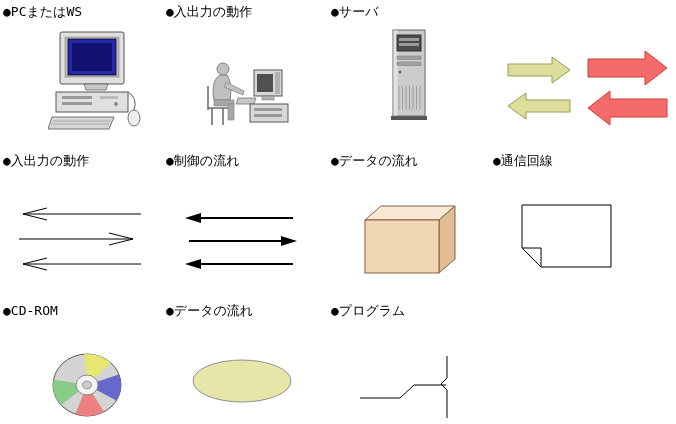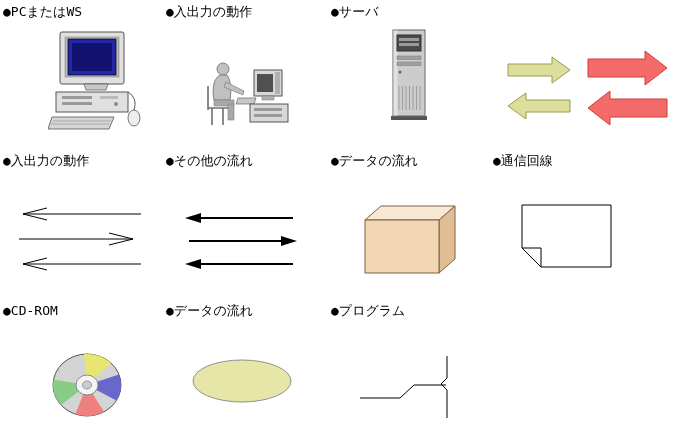--- a/index.html
+++ b/index.html
@@ -77,21 +77,21 @@
   </svg>
 
   <svg class="icon" style="left:505px;top:48px" width="165" height="80" viewBox="0 0 165 80">
     <path d="M3,16 L47,16 L47,9 L65,22 L47,35 L47,28 L3,28 Z" fill="#dede9c" stroke="#9a9a50"></path>
     <path d="M65,52 L21,52 L21,45 L3,58 L21,71 L21,64 L65,64 Z" fill="#dede9c" stroke="#9a9a50"></path>
     <path d="M83,11 L140,11 L140,3 L162,20 L140,37 L140,29 L83,29 Z" fill="#f46b6b" stroke="#d23c3c"></path>
     <path d="M162,51 L105,51 L105,43 L83,60 L105,77 L105,69 L162,69 Z" fill="#f46b6b" stroke="#d23c3c"></path>
   </svg>
 
   <div class="label" style="left:3px;top:153px">●入出力の動作</div>
-  <div class="label" style="left:166px;top:153px">●その他の流れ</div>
+  <div class="label" style="left:166px;top:153px">●制御の流れ</div>
   <div class="label" style="left:331px;top:153px">●データの流れ</div>
   <div class="label" style="left:493px;top:153px">●通信回線</div>
 
   <svg class="icon" style="left:15px;top:206px" width="130" height="66" viewBox="0 0 130 66">
     <g stroke="#000" stroke-width="1" fill="none">
       <path d="M126,8 L8,8 M8,8 L32,2 M8,8 L32,14"></path>
       <path d="M4,33 L118,33 M118,33 L94,27 M118,33 L94,39"></path>
       <path d="M126,58 L8,58 M8,58 L32,52 M8,58 L32,64"></path>
     </g>
   </svg>

